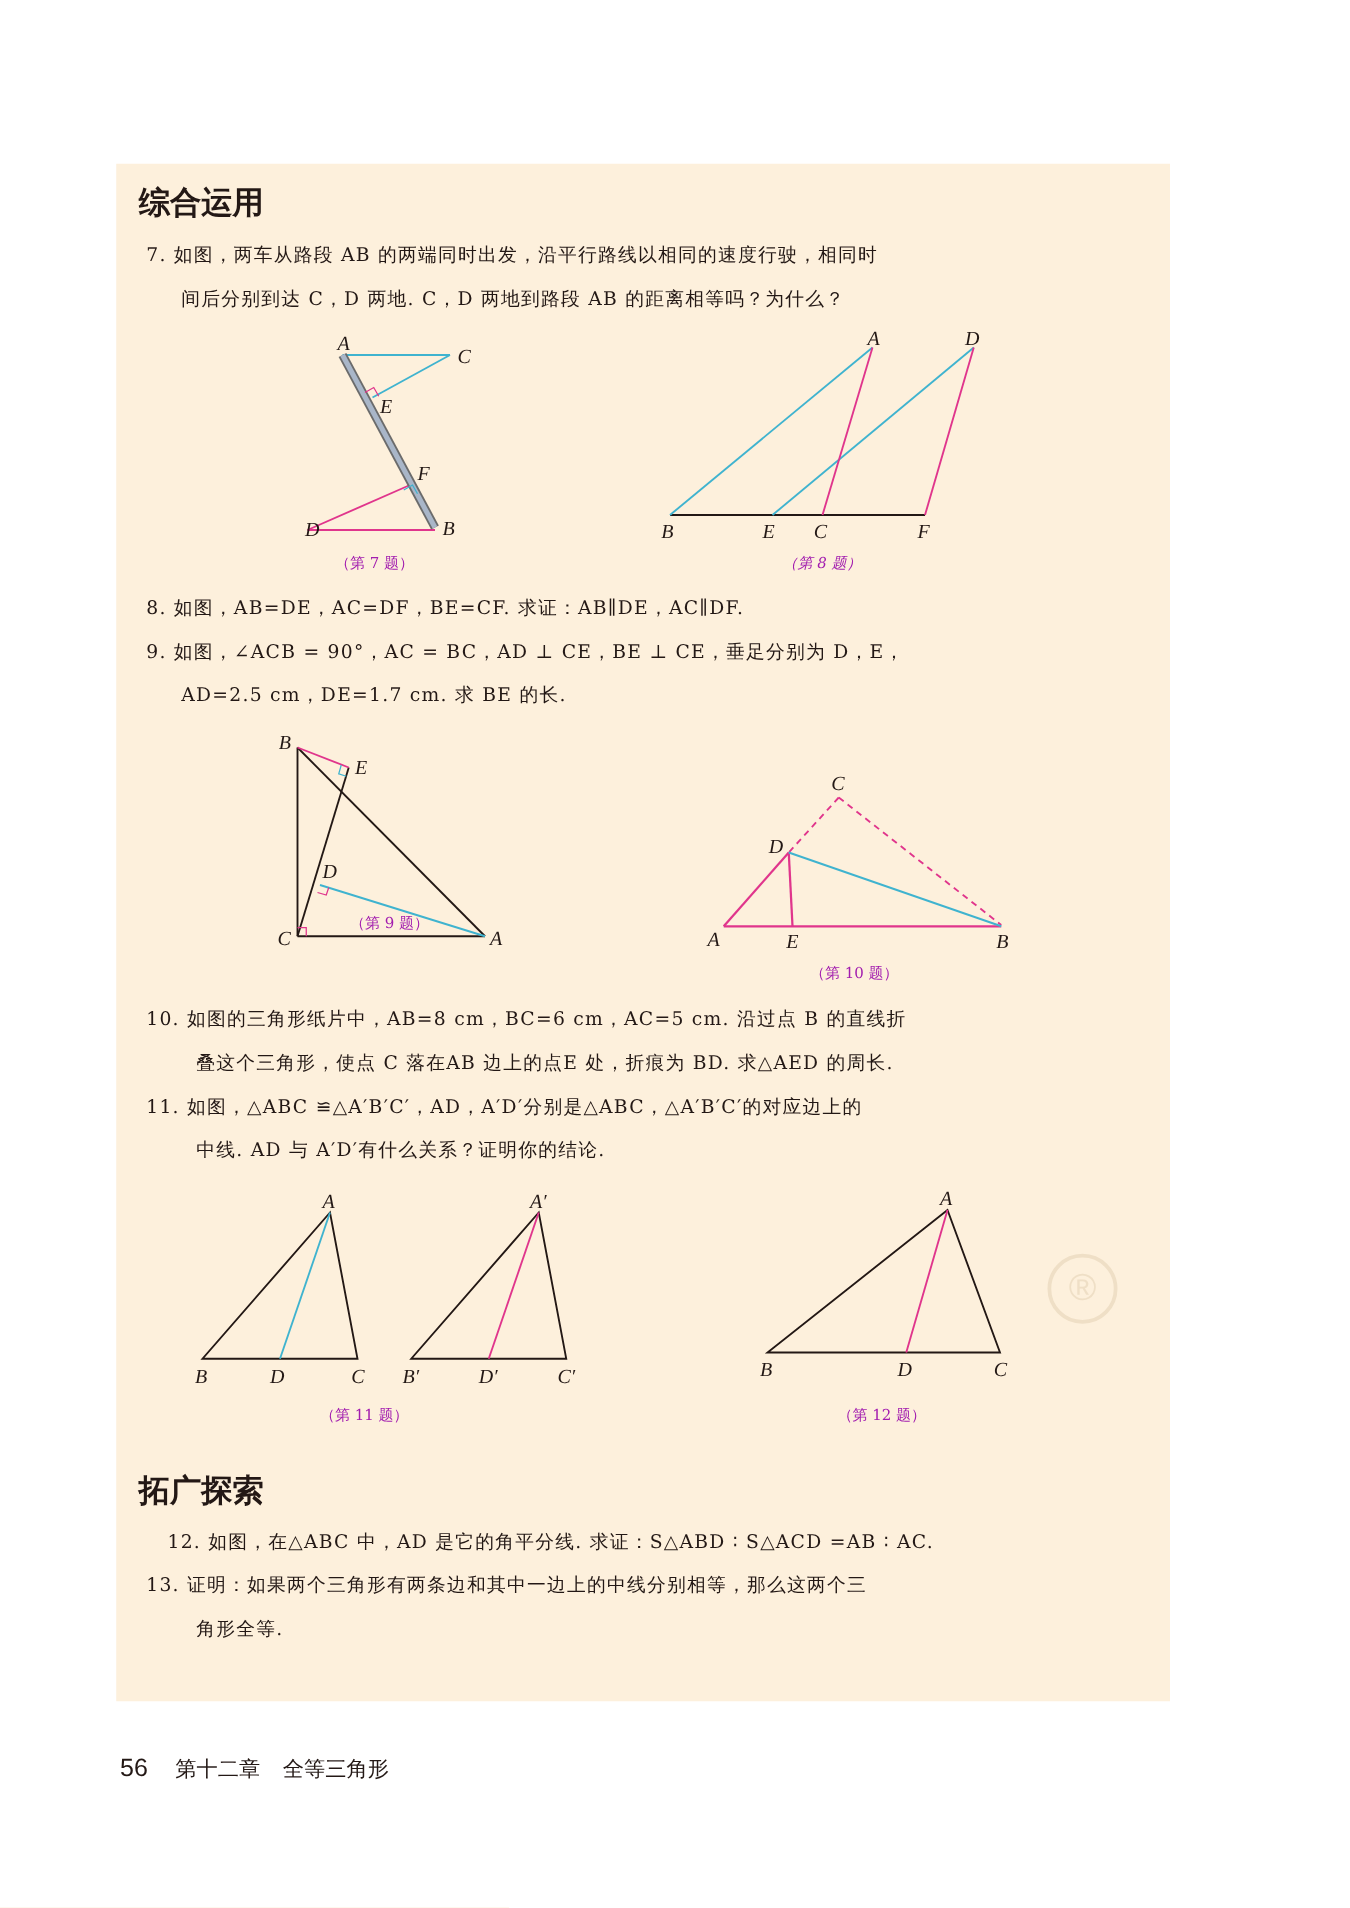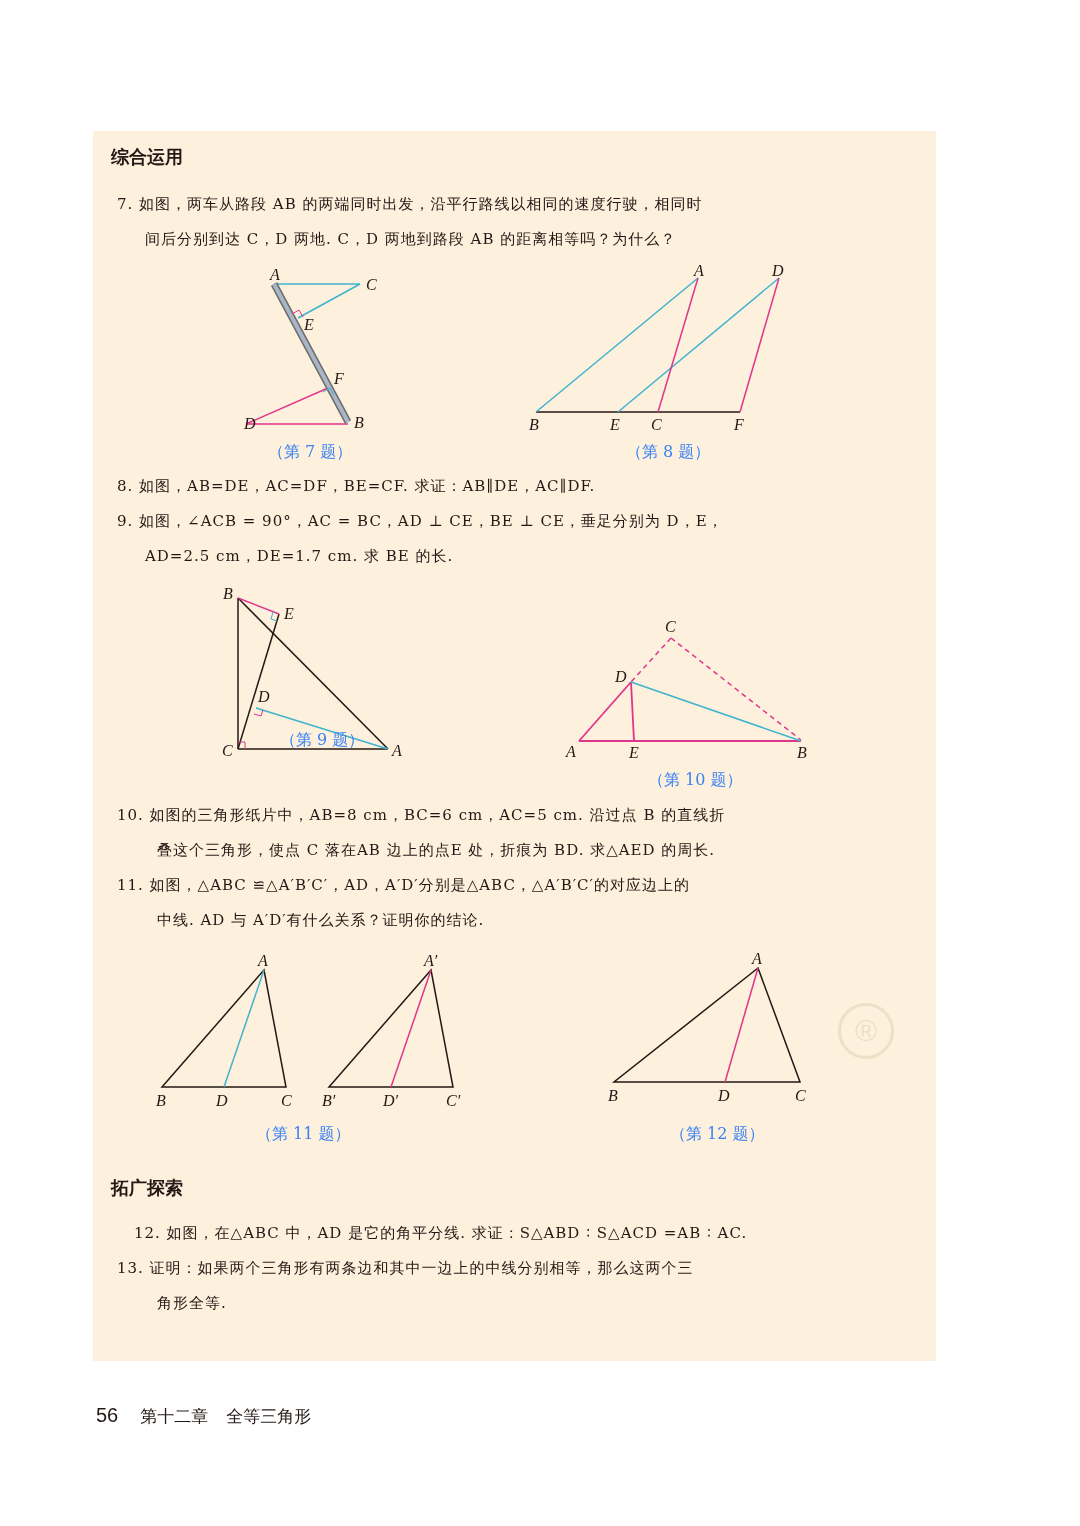--- a/index.html
+++ b/index.html
@@ -1,22 +1,22 @@
 <!DOCTYPE html>
 <html><head>
 <meta charset="utf-8">
 <style>
   html, body { margin:0; padding:0; }
   body { width:1080px; height:1526px; background:#ffffff; position:relative; overflow:hidden;
          font-family:"DejaVu Serif", "Liberation Serif", serif; color:#231815; }
   .panel { position:absolute; left:93px; top:131px; width:843px; height:1230px; background:#fdf0dc; }
-  .sec-title { position:absolute; font-family:"DejaVu Sans", "Liberation Sans", sans-serif; font-weight:bold; font-size:18px; color:#231815; }
+  .sec-title { position:absolute; font-family:"DejaVu Sans", "Liberation Sans", sans-serif; font-weight:bold; font-size:25px; color:#231815; }
   .line { position:absolute; font-size:15px; white-space:nowrap; letter-spacing:1px; color:#231815; }
   .fig { position:absolute; }
-  .cap { font-size:16px; position:absolute; white-space:nowrap; color:#3b82f6; }
+  .cap { font-size:12px; position:absolute; white-space:nowrap; color:#a21caf; }
   .footer { position:absolute; top:1404px; left:96px; font-size:19px; white-space:nowrap; }
   .pnum { font-family:"Liberation Sans", sans-serif; font-size:20px; margin-right:22px; }
   .chap { font-family:"DejaVu Sans", sans-serif; font-size:17px; }
   .chap-t { font-family:Liberation Mono, monospace; font-size:17px; margin-left:18px; }
   svg text { font-family:"Liberation Serif", serif; font-style:italic; font-size:16px; fill:#231815; }
   .wm { position:absolute; left:838px; top:1003px; width:50px; height:50px; border:3px solid #efdfc6; border-radius:50%;
         color:#efdfc6; font-family:"Liberation Sans", sans-serif; font-size:30px; text-align:center; line-height:50px; }
 </style>
 </head>
 <body>
@@ -52,21 +52,21 @@
   <line x1="98" y1="152" x2="259" y2="18" stroke="#3fb3cf" stroke-width="1.5"></line>
   <line x1="138" y1="152" x2="178" y2="18" stroke="#e0358c" stroke-width="1.5"></line>
   <line x1="220" y1="152" x2="259" y2="18" stroke="#e0358c" stroke-width="1.5"></line>
   <text x="174" y="16">A</text>
   <text x="252" y="16">D</text>
   <text x="9" y="170">B</text>
   <text x="90" y="170">E</text>
   <text x="131" y="170">C</text>
   <text x="214" y="170">F</text>
 </svg>
-<div class="cap" style="left:626px;top:442px;">（第 8 题）</div>
+<div class="cap" style="left:626px;top:442px;font-style:italic;">（第 8 题）</div>
 
 <div class="line" style="left:117px;top:477px;">8. 如图，AB=DE，AC=DF，BE=CF. 求证：AB∥DE，AC∥DF.</div>
 <div class="line" style="left:117px;top:512px;">9. 如图，∠ACB = 90°，AC = BC，AD ⊥ CE，BE ⊥ CE，垂足分别为 D，E，</div>
 <div class="line" style="left:145px;top:547px;">AD=2.5 cm，DE=1.7 cm. 求 BE 的长.</div>
 
 <svg class="fig" style="left:210px;top:582px;" width="200" height="185">
   <line x1="28" y1="16" x2="28" y2="167" stroke="#231815" stroke-width="1.5"></line>
   <line x1="28" y1="167" x2="178" y2="167" stroke="#231815" stroke-width="1.5"></line>
   <line x1="28" y1="16" x2="178" y2="167" stroke="#231815" stroke-width="1.5"></line>
   <line x1="28" y1="167" x2="69" y2="32" stroke="#231815" stroke-width="1.5"></line>

